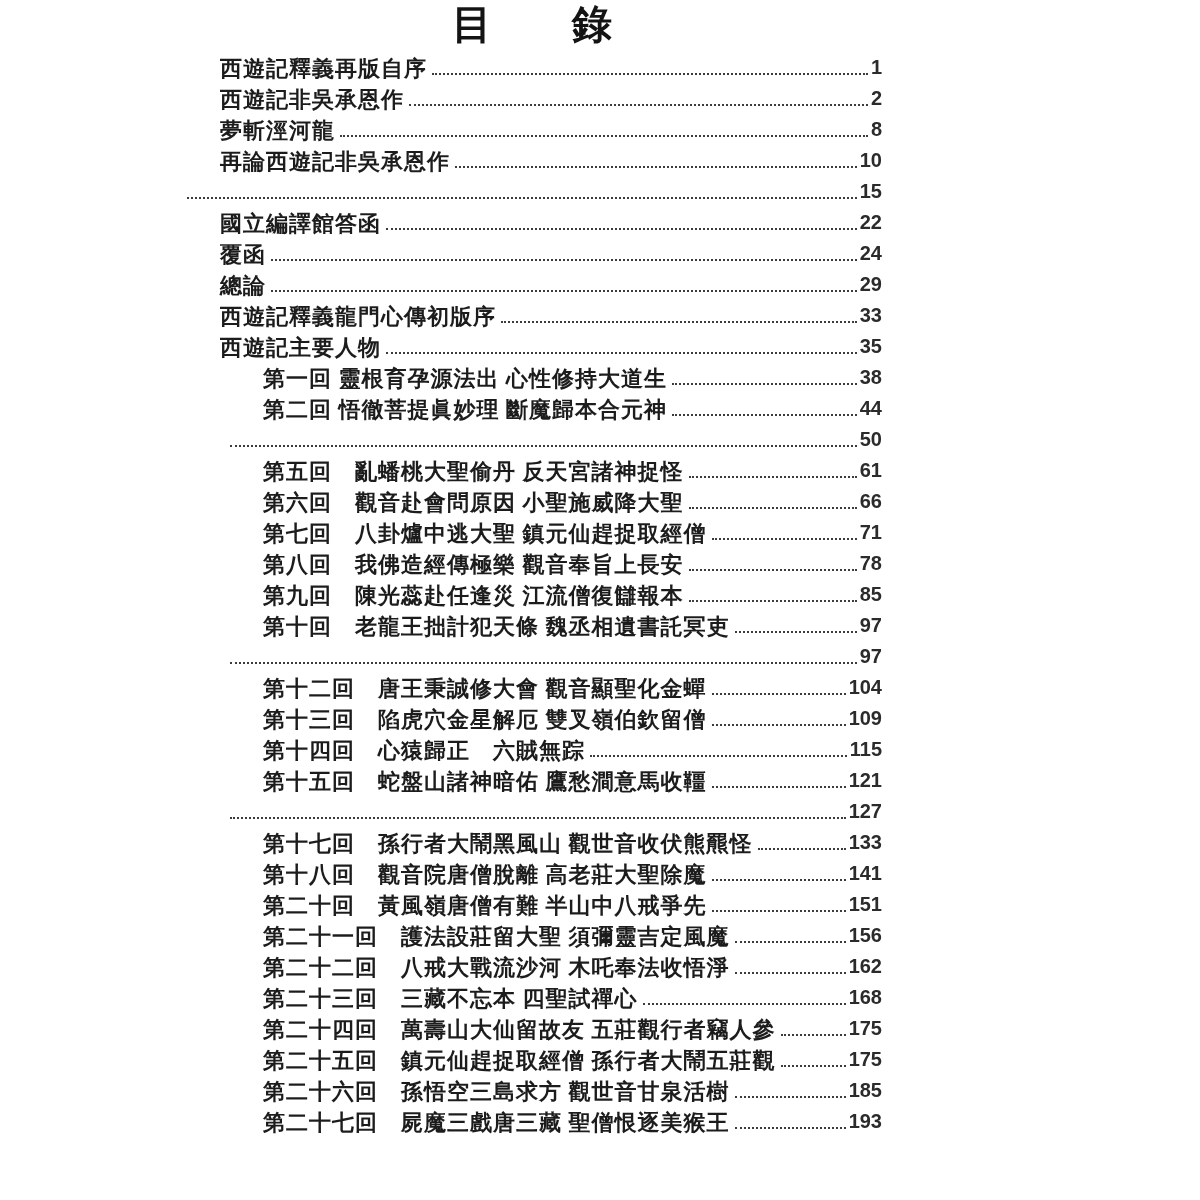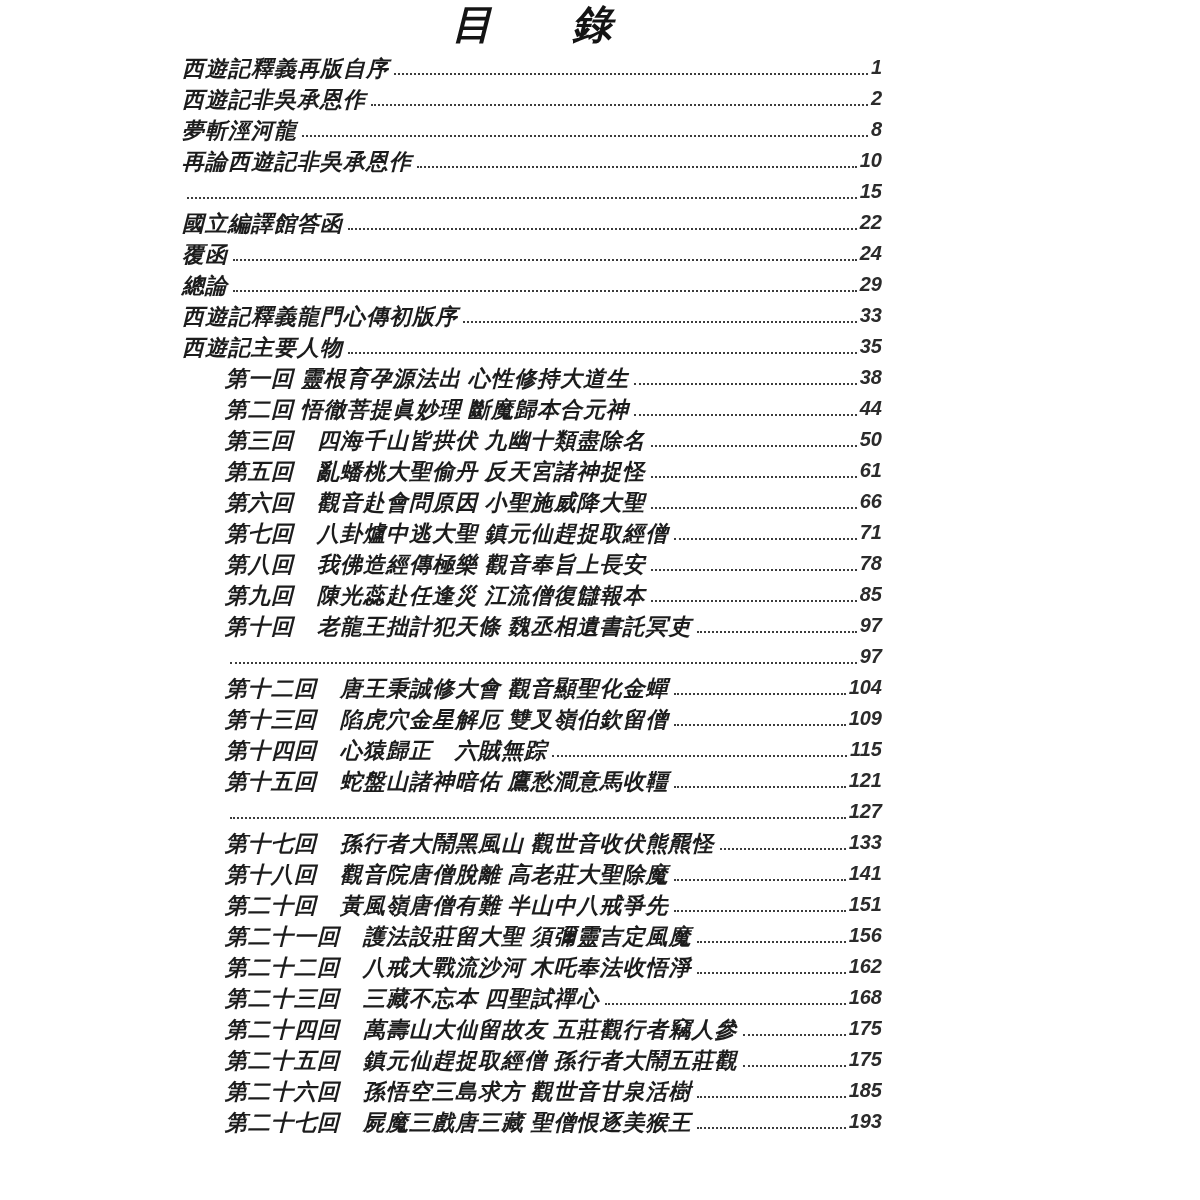--- a/index.html
+++ b/index.html
@@ -10,21 +10,20 @@
   .page {
     position: relative;
     width: 968px;
     height: 1200px;
     box-sizing: border-box;
     background: #ffffff;
     color: #1f1f1f;
     font-family: "Liberation Serif", "DejaVu Serif", serif;
     padding: 2px 86px 0 182px;
     overflow: hidden;
-    font-style: italic;
   }
   .doc-title {
     text-align: center;
     font-size: 40px;
     font-weight: 700;
     line-height: 46px;
     margin: 0 0 3px 0;
     white-space: pre;
     color: #141414;
   }
@@ -40,20 +39,21 @@
     letter-spacing: 1px;
     line-height: 26px;
     color: #1c1c1c;
   }
   .row.chapter {
     padding-left: 43px;
   }
   .row .entry-text {
     white-space: pre;
     flex: 0 0 auto;
+    margin-left: 38px;
   }
   .row .leader {
     flex: 1 1 auto;
     min-width: 12px;
     border-bottom: 2px dotted #3c3c3c;
     margin: 0 3px 7px 5px;
   }
   .row .pagenum {
     flex: 0 0 auto;
     font-family: "Liberation Sans", "DejaVu Sans", sans-serif;
@@ -124,21 +124,20 @@
     <span class="entry-text">第一回 靈根育孕源法出 心性修持大道生</span>
     <span class="leader"></span>
     <span class="pagenum">38</span>
   </div>
       <div class="row chapter">
     <span class="entry-text">第二回 悟徹菩提眞妙理 斷魔歸本合元神</span>
     <span class="leader"></span>
     <span class="pagenum">44</span>
   </div>
       <div class="row chapter">
-    <span class="entry-text">第三回　四海千山皆拱伏 九幽十類盡除名</span>
     <span class="leader"></span>
     <span class="pagenum">50</span>
   </div>
       <div class="row chapter">
     <span class="entry-text">第五回　亂蟠桃大聖偷丹 反天宮諸神捉怪</span>
     <span class="leader"></span>
     <span class="pagenum">61</span>
   </div>
       <div class="row chapter">
     <span class="entry-text">第六回　觀音赴會問原因 小聖施威降大聖</span>

